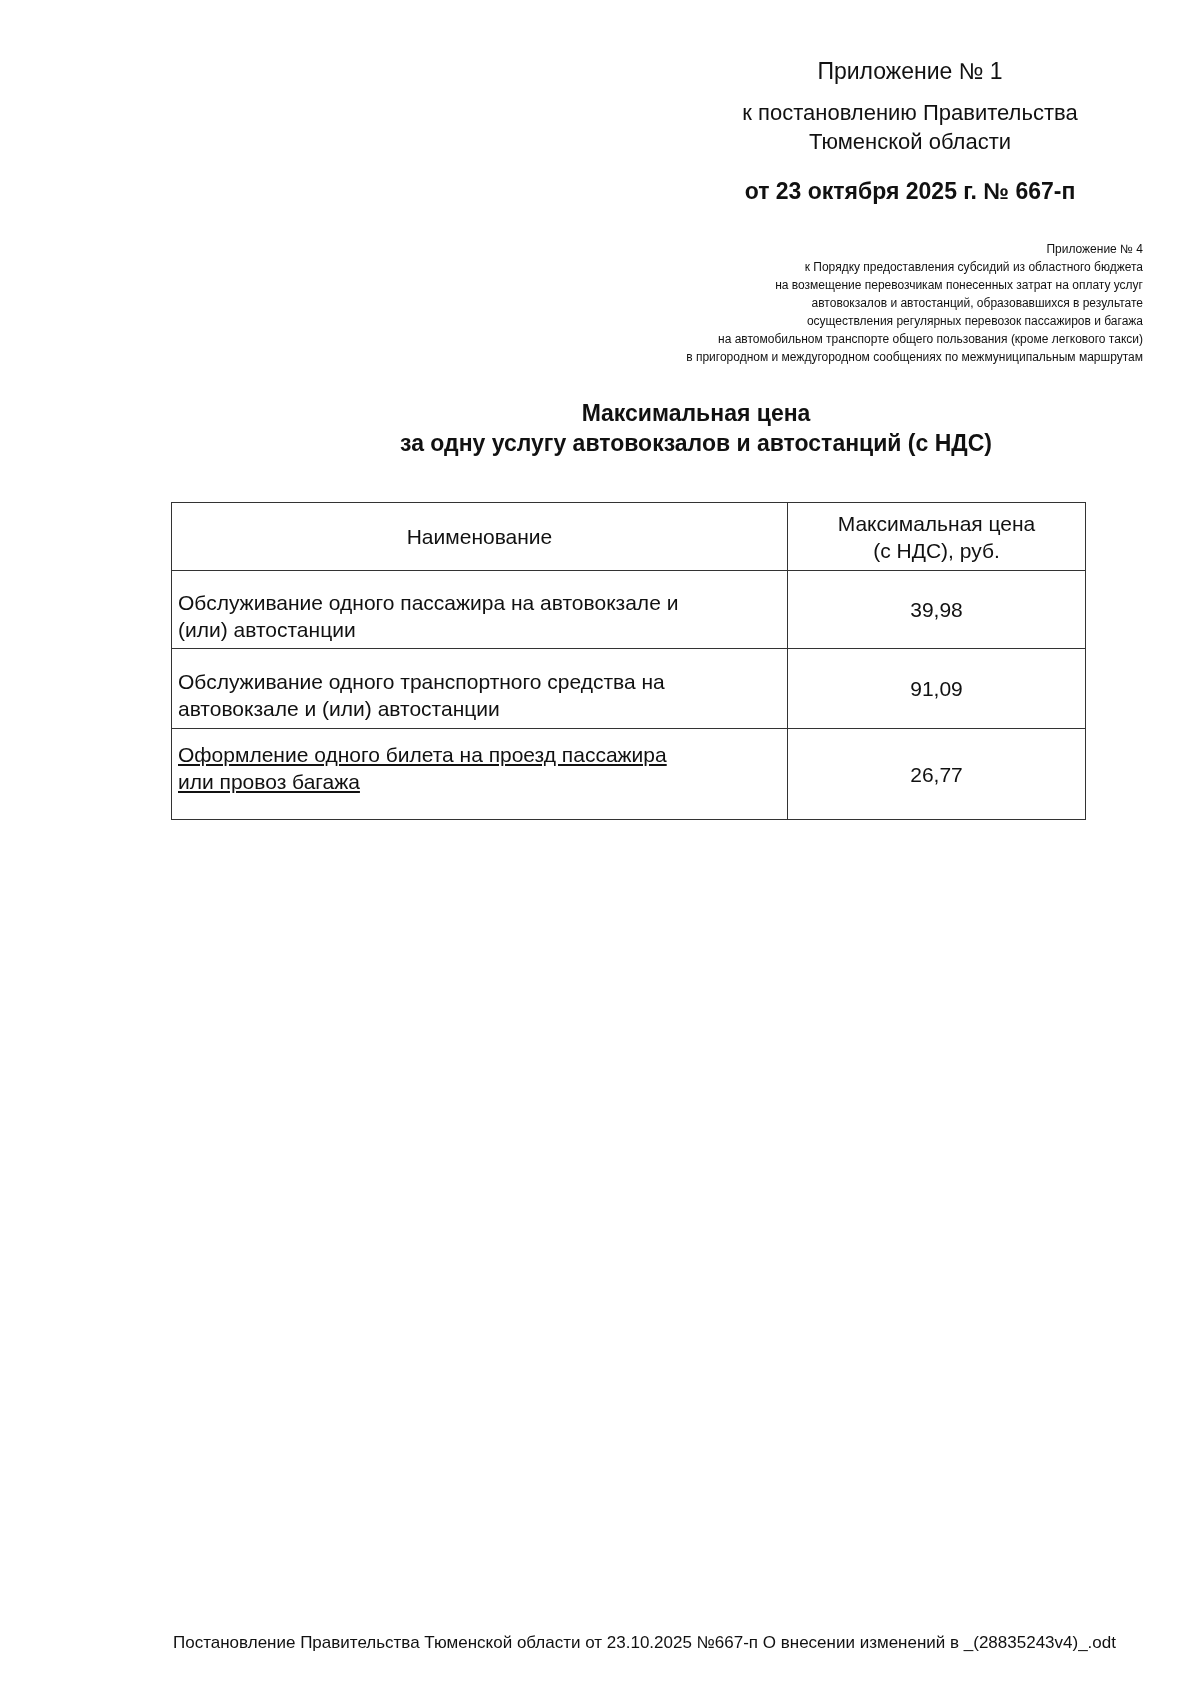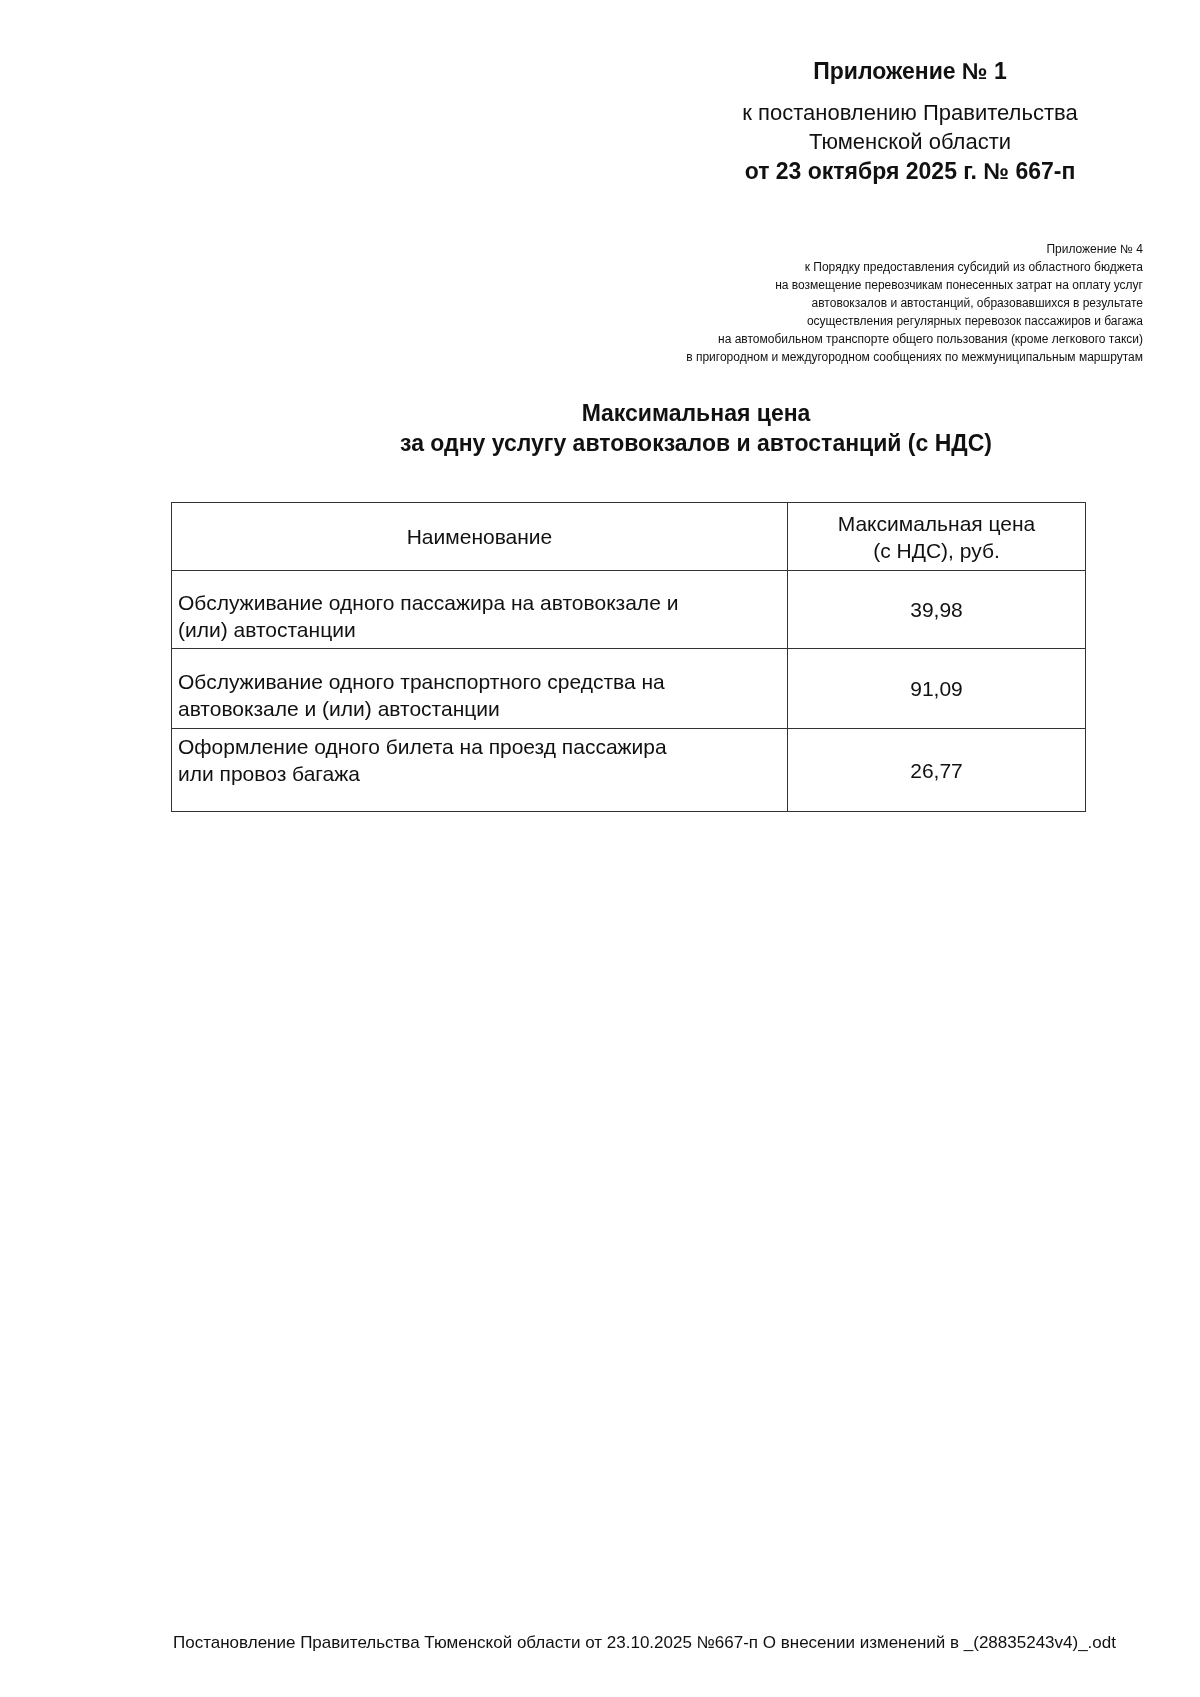--- a/index.html
+++ b/index.html
@@ -20,32 +20,31 @@
       left: 700px;
       width: 420px;
       top: 56px;
       text-align: center;
     }
     .approval-title {
       font-size: 23px;
       line-height: 30px;
       margin: 0;
       height: 30px;
-      font-weight: bold;
     }
     .approval-ref {
       font-size: 22px;
       line-height: 29px;
       margin-top: 12px;
     }
     .approval-date {
       font-size: 23px;
       font-weight: bold;
       line-height: 30px;
-      margin-top: 0;
+      margin-top: 20px;
     }
     .annex-block {
       position: absolute;
       right: 57px;
       top: 240px;
       width: 700px;
       text-align: right;
       font-size: 12px;
       line-height: 18px;
     }
@@ -89,21 +88,21 @@
     .price-table td.name-cell {
       text-align: left;
       padding-top: 12px;
     }
     .price-table td.price-cell {
       text-align: center;
     }
     .price-table tr.row-1 td { height: 65px; }
     .price-table tr.row-2 td { height: 67px; }
     .price-table tr.row-3 td { height: 78px; vertical-align: middle; }
-    .price-table tr.row-3 td.name-cell { vertical-align: top; padding-top: 4px; }
+    .price-table tr.row-3 td.name-cell { vertical-align: top; padding-top: 12px; text-decoration: underline; }
     .footer {
       position: absolute;
       left: 173px;
       top: 1634px;
       font-size: 17px;
       line-height: 18px;
       white-space: nowrap;
     }
   </style>
 </head>

